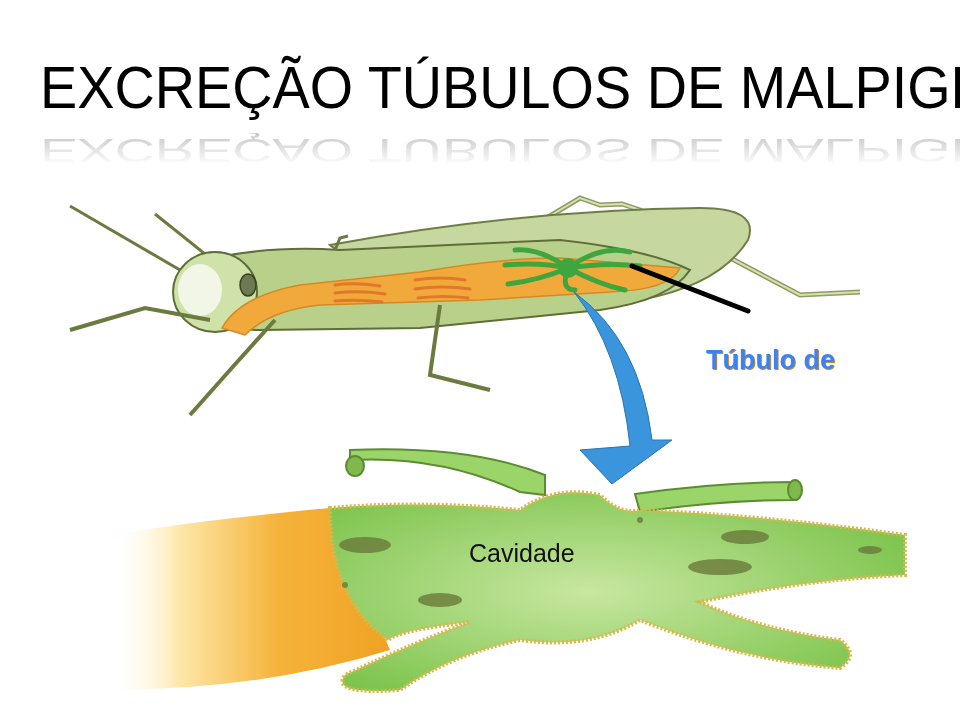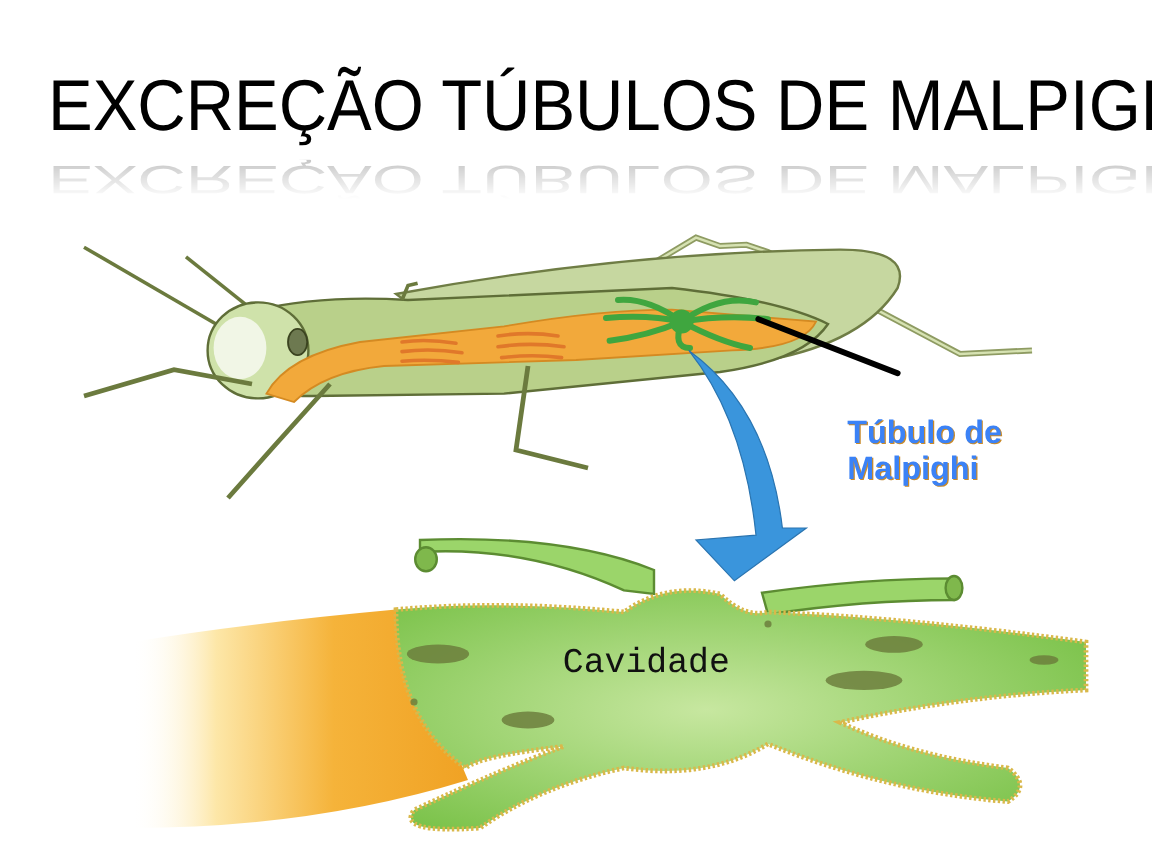--- a/index.html
+++ b/index.html
@@ -28,22 +28,22 @@
     .label-tubulo {
       position: absolute; left: 706px; top: 313px;
       font-family: "Liberation Sans", sans-serif; font-weight: bold;
       font-size: 27px; line-height: 30px; color: #3b82f6;
       text-shadow: 1px 1px 0 #c88a2a;
       margin-top: 32px;
     }
     .label-tubulo span { display: block; }
     .label-cavidade {
       position: absolute; left: 469px; top: 538px;
-      font-family: Liberation Mono, monospace;
-      font-size: 29px; line-height: 30px; color: #111;
+      font-family: Liberation Sans, sans-serif;
+      font-size: 25px; line-height: 30px; color: #111;
       text-align: left;
     }
     .label-cavidade span { display: block; }
   </style>
 </head>
 <body>
 
 <div class="slide-title">EXCREÇÃO TÚBULOS DE MALPIGHI</div>
 <div class="slide-title-reflection">EXCREÇÃO TÚBULOS DE MALPIGHI</div>
 
@@ -128,18 +128,17 @@
       <ellipse cx="720" cy="567" rx="32" ry="8"></ellipse>
       <ellipse cx="870" cy="550" rx="12" ry="4"></ellipse>
       <circle cx="345" cy="585" r="3"></circle>
       <circle cx="640" cy="520" r="3"></circle>
     </g>
   </g>
 </svg>
 
 <div class="label-tubulo">
   <span>Túbulo de</span>
-  <span>Malpighi</span>
 </div>
 
 <div class="label-cavidade">
   <span>Cavidade</span>
 </div>
 
 </body></html>

